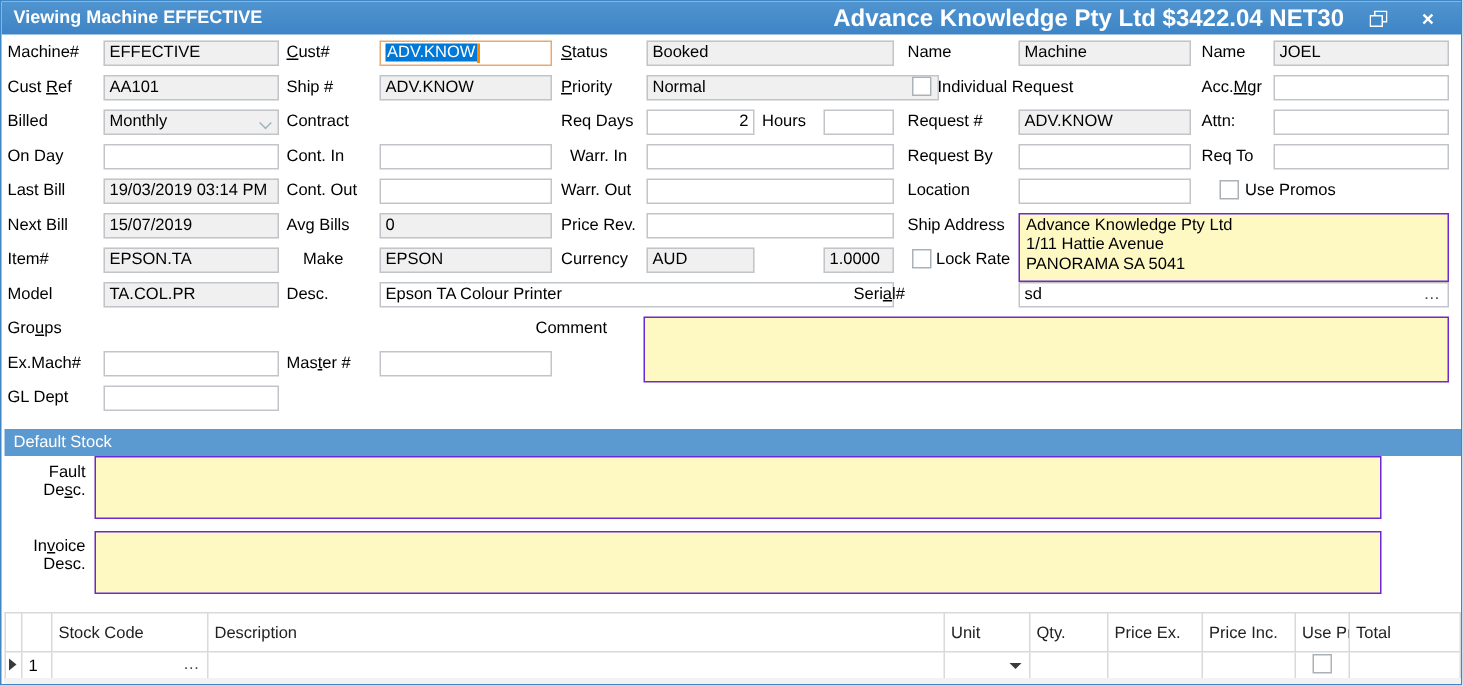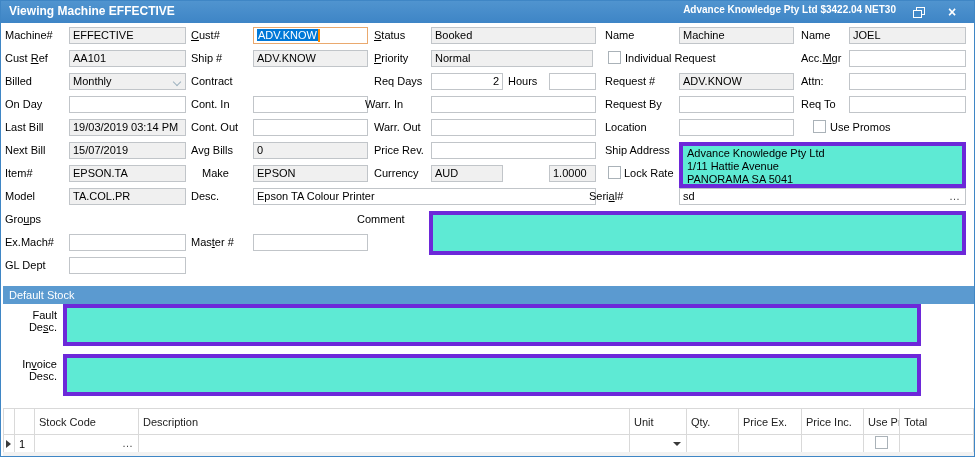--- a/index.html
+++ b/index.html
@@ -1,28 +1,28 @@
 <!DOCTYPE html>
 <html><head>
 <meta charset="utf-8">
 <style>
   *{margin:0;padding:0;box-sizing:border-box;}
   html,body{background:#eef2f6;}
   body{font-family:"Liberation Sans","DejaVu Sans",sans-serif;font-size:11px;color:#000;}
   #window{position:relative;width:975px;height:457px;background:#fff;border:1px solid #3f86c5;overflow:hidden;}
   .titlebar{position:absolute;left:0;top:0;width:100%;height:22px;background:linear-gradient(#5094cf,#3e85c6);color:#fff;}
   .tb-title{position:absolute;left:8px;top:3px;font-weight:bold;font-size:12px;white-space:nowrap;}
-  .tb-right{position:absolute;right:78px;top:3px;font-weight:bold;font-size:10px;white-space:nowrap;}
+  .tb-right{position:absolute;right:78px;top:3px;font-weight:bold;font-size:16px;white-space:nowrap;}
   .tb-btn{position:absolute;top:1px;width:26px;height:20px;display:flex;align-items:center;justify-content:center;cursor:default;}
   .close-glyph{font-size:14px;font-weight:bold;line-height:14px;}
   .lbl{position:absolute;white-space:nowrap;line-height:13px;}
   .fld{position:absolute;height:17px;background:#fff;border:1px solid #c1c5c9;padding:1px 3px;line-height:13px;white-space:nowrap;overflow:hidden;}
   .ro{background:#f0f0f0;}
   .num{text-align:right;}
-  .area{position:absolute;background:#5eead4;border:4px solid #6d28d9;padding:1px 4px;line-height:13px;white-space:pre-line;overflow:hidden;}
+  .area{position:absolute;background:#fef9c3;border:1px solid #6d28d9;padding:1px 4px;line-height:13px;white-space:pre-line;overflow:hidden;}
   .cb{position:absolute;width:13px;height:13px;border:1px solid #aab2b8;background:#fff;}
   .sel{background:#0078d7;color:#fff;padding:0 1px;}
   .caret{display:inline-block;width:2px;height:13px;background:#ff8a00;vertical-align:top;}
   .combo-arrow{position:absolute;right:5px;top:5px;width:6px;height:6px;border-right:1px solid #9fb3c0;border-bottom:1px solid #9fb3c0;transform:rotate(45deg);}
   .dots{position:absolute;right:4px;top:1px;color:#444;letter-spacing:1px;}
   .sect{position:absolute;left:2px;top:285px;width:971px;height:18px;background:#5b9ad0;color:#fff;padding:3px 6px;line-height:12px;}
   .twoline{position:absolute;width:48px;text-align:right;line-height:12px;white-space:pre-line;}
   table.grid{position:absolute;left:2px;top:407px;border-collapse:collapse;table-layout:fixed;width:971px;background:#fff;}
   table.grid th,table.grid td{border:1px solid #d9d9d9;font-weight:normal;padding:1px 4px;overflow:hidden;white-space:nowrap;}
   table.grid th{height:26px;text-align:left;vertical-align:middle;background:#fff;color:#222;}
@@ -67,21 +67,21 @@
   <span class="lbl" style="left:604px;top:28px;">Name</span>
   <div class="fld ro" style="left:678px;top:26px;width:115px;">Machine</div>
   <span class="lbl" style="left:800px;top:28px;">Name</span>
   <div class="fld ro" style="left:848px;top:26px;width:117px;">JOEL</div>
 
   <span class="lbl" style="left:4px;top:51px;">Cust <u>R</u>ef</span>
   <div class="fld ro" style="left:68px;top:49px;width:117px;">AA101</div>
   <span class="lbl" style="left:190px;top:51px;">Ship #</span>
   <div class="fld ro" style="left:252px;top:49px;width:115px;">ADV.KNOW</div>
   <span class="lbl" style="left:373px;top:51px;"><u>P</u>riority</span>
-  <div class="fld ro" style="left:430px;top:49px;width:162px;">Normal</div>
+  <div class="fld ro" style="left:430px;top:49px;width:195px;">Normal</div>
   <span class="cb" style="left:607px;top:50px;"></span>
   <span class="lbl" style="left:624px;top:51px;">Individual Request</span>
   <span class="lbl" style="left:800px;top:51px;">Acc.<u>M</u>gr</span>
   <div class="fld" style="left:848px;top:49px;width:117px;"></div>
 
   <span class="lbl" style="left:4px;top:74px;">Billed</span>
   <div class="fld ro" style="left:68px;top:72px;width:117px;"><span>Monthly</span><span class="combo-arrow"></span></div>
   <span class="lbl" style="left:190px;top:74px;">Contract</span>
   <span class="lbl" style="left:373px;top:74px;">Req Days</span>
   <div class="fld num" style="left:430px;top:72px;width:72px;">2</div>
@@ -89,21 +89,21 @@
   <div class="fld" style="left:548px;top:72px;width:47px;"></div>
   <span class="lbl" style="left:604px;top:74px;">Request #</span>
   <div class="fld ro" style="left:678px;top:72px;width:115px;">ADV.KNOW</div>
   <span class="lbl" style="left:800px;top:74px;">Attn:</span>
   <div class="fld" style="left:848px;top:72px;width:117px;"></div>
 
   <span class="lbl" style="left:4px;top:97px;">On Day</span>
   <div class="fld" style="left:68px;top:95px;width:117px;"></div>
   <span class="lbl" style="left:190px;top:97px;">Cont. In</span>
   <div class="fld" style="left:252px;top:95px;width:115px;"></div>
-  <span class="lbl" style="left:364px;top:97px;">Warr. In</span>
+  <span class="lbl" style="left:379px;top:97px;">Warr. In</span>
   <div class="fld" style="left:430px;top:95px;width:165px;"></div>
   <span class="lbl" style="left:604px;top:97px;">Request By</span>
   <div class="fld" style="left:678px;top:95px;width:115px;"></div>
   <span class="lbl" style="left:800px;top:97px;">Req To</span>
   <div class="fld" style="left:848px;top:95px;width:117px;"></div>
 
   <span class="lbl" style="left:4px;top:120px;">Last Bill</span>
   <div class="fld ro" style="left:68px;top:118px;width:117px;">19/03/2019 03:14 PM</div>
   <span class="lbl" style="left:190px;top:120px;">Cont. Out</span>
   <div class="fld" style="left:252px;top:118px;width:115px;"></div>
@@ -133,21 +133,21 @@
   <div class="fld ro" style="left:430px;top:164px;width:72px;">AUD</div>
   <span class="lbl" style="left:523px;top:166px;padding-left:28px;">Rate</span>
   <div class="fld ro" style="left:548px;top:164px;width:47px;">1.0000</div>
   <span class="cb" style="left:607px;top:165px;"></span>
   <span class="lbl" style="left:623px;top:166px;">Lock Rate</span>
 
   <span class="lbl" style="left:4px;top:189px;">Model</span>
   <div class="fld ro" style="left:68px;top:187px;width:117px;">TA.COL.PR</div>
   <span class="lbl" style="left:190px;top:189px;">Desc.</span>
   <div class="fld" style="left:252px;top:187px;width:343px;">Epson TA Colour Printer</div>
-  <span class="lbl" style="left:588px;top:189px;text-align:center;">Seri<u>a</u>l#</span>
+  <span class="lbl" style="left:568px;top:189px;text-align:center;">Seri<u>a</u>l#</span>
   <div class="fld" style="left:678px;top:187px;width:287px;"><span>sd</span><span class="dots">…</span></div>
 
   <span class="lbl" style="left:4px;top:212px;">Gro<u>u</u>ps</span>
   <span class="lbl" style="left:356px;top:212px;">Comment</span>
   <div class="area" style="left:428px;top:210px;width:537px;height:44px;"></div>
 
   <span class="lbl" style="left:4px;top:235px;">Ex.Mach#</span>
   <div class="fld" style="left:68px;top:233px;width:117px;"></div>
   <span class="lbl" style="left:190px;top:235px;">Mas<u>t</u>er #</span>
   <div class="fld" style="left:252px;top:233px;width:115px;"></div>

